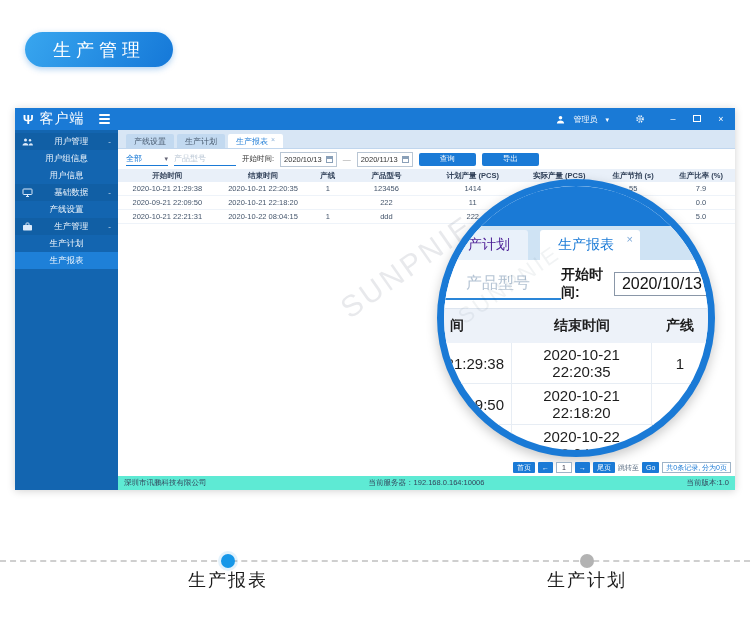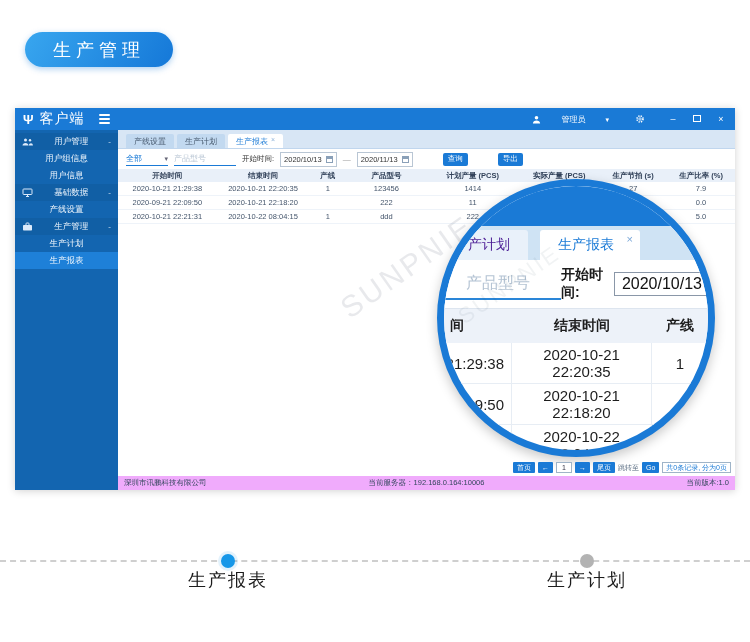--- a/index.html
+++ b/index.html
@@ -21,21 +21,21 @@
   }
   .titlebar{
     height:22px;background:#1a7ad6;color:#fff;display:flex;align-items:center;
     padding:0 8px;flex:0 0 auto;
   }
   .logo-glyph{font-size:13px;line-height:1;margin-right:6px;font-weight:bold;}
   .app-name{font-size:14px;letter-spacing:1px;}
   .hamburger{margin-left:14px;display:flex;flex-direction:column;gap:2px;cursor:pointer;}
   .hamburger i{display:block;width:11px;height:2px;background:#fff;border-radius:1px;}
   .tb-spacer{flex:1;}
-  .user-area{display:flex;align-items:center;gap:20px;font-size:8px;cursor:pointer;}
+  .user-area{display:flex;align-items:center;gap:8px;font-size:8px;cursor:pointer;}
   .caret{font-size:7px;line-height:1;}
   .gear-btn{margin:0 22px 0 26px;cursor:pointer;display:flex;align-items:center;}
   .win-controls{display:flex;align-items:center;gap:12px;}
   .wc{width:12px;text-align:center;font-size:9px;cursor:pointer;line-height:1;}
   .max-box{width:6px;height:5px;border:1px solid #fff;display:inline-block;}
   
   .body-row{flex:1;display:flex;min-height:0;}
   .sidebar{width:103px;background:#1365b0;color:#eaf3fc;display:flex;flex-direction:column;padding-top:3px;flex:0 0 auto;}
   .side-group{height:17px;display:flex;align-items:center;padding:0 7px;font-size:8.5px;background:rgba(0,0,0,0.06);cursor:pointer;}
   .side-group .g-icon{width:12px;display:flex;}
@@ -51,34 +51,34 @@
   .tab.active{background:#fff;color:#1a7ad6;}
   .tab-close{font-size:7px;color:#8fb3d9;margin-left:3px;position:relative;top:-2px;cursor:pointer;}
   .filterbar{height:20px;display:flex;align-items:center;gap:6px;padding:0 8px;background:#fff;flex:0 0 auto;}
   .dd{color:#1a7ad6;border-bottom:1px solid #1a7ad6;width:42px;display:flex;align-items:center;justify-content:space-between;font-size:8px;height:12px;cursor:pointer;}
   .dd .caret{color:#667;}
   .ph-input{color:#b9c6d4;border-bottom:1px solid #1a7ad6;width:62px;font-size:8px;height:12px;cursor:text;}
   .date-label{color:#333;font-size:7.5px;}
   .date-box{border:1px solid #b9c6d4;height:13px;display:flex;align-items:center;padding:0 3px;gap:4px;font-size:7.5px;color:#333;cursor:pointer;}
   .cal-icon{width:7px;height:7px;border:1px solid #8aa0b8;border-top:3px solid #8aa0b8;box-sizing:border-box;display:inline-block;}
   .dash-sep{color:#999;font-size:8px;}
-  .btn{background:#1a7ad6;color:#fff;height:13px;padding:0 5px;display:flex;align-items:center;border-radius:2px;font-size:7.5px;margin-left:24px;cursor:pointer;}
+  .btn{background:#1a7ad6;color:#fff;height:13px;padding:0 21px;display:flex;align-items:center;border-radius:2px;font-size:7.5px;margin-left:0;cursor:pointer;}
   
   .grid8{display:grid;grid-template-columns:16% 15% 6% 13% 15% 13% 11% 11%;}
   .thead{background:#e9f0f9;height:13px;align-items:center;font-weight:bold;color:#32425a;font-size:7.5px;text-align:center;flex:0 0 auto;}
   .trow{height:13px;align-items:center;text-align:center;font-size:7.5px;color:#44556b;border-bottom:1px solid #eef3f9;flex:0 0 auto;}
   .content-rest{flex:1;background:#fff;}
   
   .pagination{position:absolute;right:4px;bottom:17px;display:flex;gap:3px;align-items:center;font-size:7px;z-index:8;}
   .pg-btn{background:#1a7ad6;color:#fff;height:11px;padding:0 4px;display:flex;align-items:center;border-radius:1px;cursor:pointer;}
   .pg-num{background:#fff;border:1px solid #9fb4c8;min-width:10px;height:9px;display:flex;align-items:center;justify-content:center;color:#334;padding:0 2px;cursor:text;}
   .pg-text{color:#55687e;}
   .pg-summary{border:1px solid #9fb4c8;color:#1a7ad6;height:9px;padding:0 3px;display:flex;align-items:center;background:#fff;}
   
-  .statusbar{height:14px;background:#f0abfc;display:flex;align-items:center;font-size:7.5px;color:#33465c;padding:0 6px;flex:0 0 auto;position:relative;}
+  .statusbar{height:14px;background:#5eead4;display:flex;align-items:center;font-size:7.5px;color:#33465c;padding:0 6px;flex:0 0 auto;position:relative;}
   .sb-server{position:absolute;left:0;right:0;text-align:center;}
   .sb-version{margin-left:auto;}
   
   .watermark{position:absolute;left:330px;top:250px;transform:rotate(-35deg);font-size:30px;color:rgba(110,120,135,.16);letter-spacing:3px;z-index:4;pointer-events:none;}
   
   .magnifier{
     position:absolute;left:437px;top:179px;width:264px;height:264px;border:7px solid #1a7ad6;
     border-radius:50%;overflow:hidden;background:#fff;z-index:5;box-shadow:0 4px 12px rgba(0,0,0,.22);
   }
   .mag-top{height:40px;background:#1a7ad6;}
@@ -237,21 +237,21 @@
         <span>生产节拍 (s)</span>
         <span>生产比率 (%)</span>
       </div>
       <div class="grid8 trow">
         <span>2020-10-21 21:29:38</span>
           <span>2020-10-21 22:20:35</span>
           <span>1</span>
           <span>123456</span>
           <span>1414</span>
           <span>111</span>
-          <span>27</span>
+          <span>55</span>
           <span>7.9</span>
       </div>
       <div class="grid8 trow">
         <span>2020-09-21 22:09:50</span>
           <span>2020-10-21 22:18:20</span>
           <span></span>
           <span>222</span>
           <span>11</span>
           <span>0</span>
           <span>11</span>

